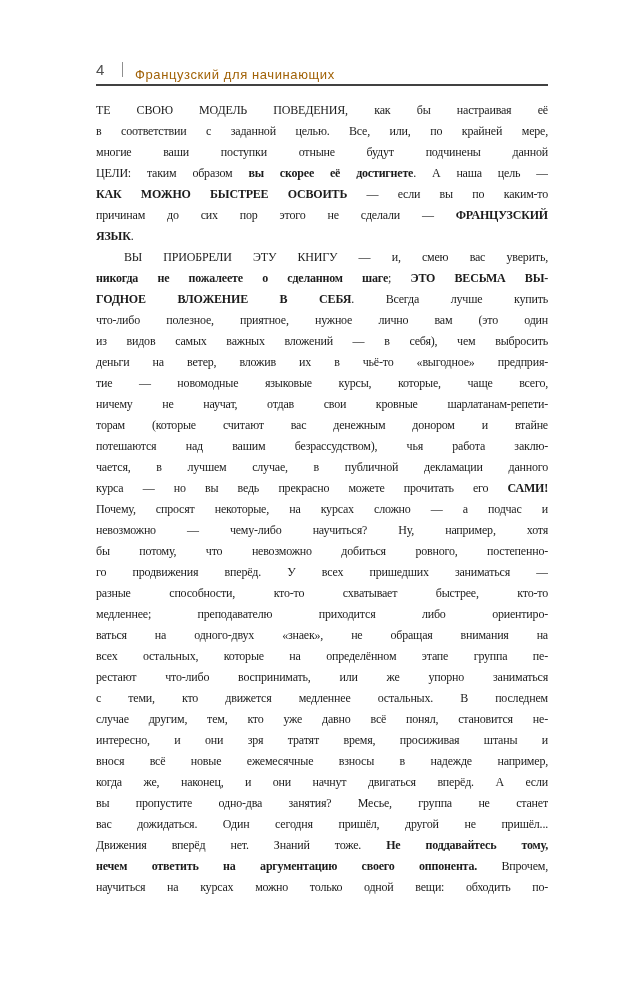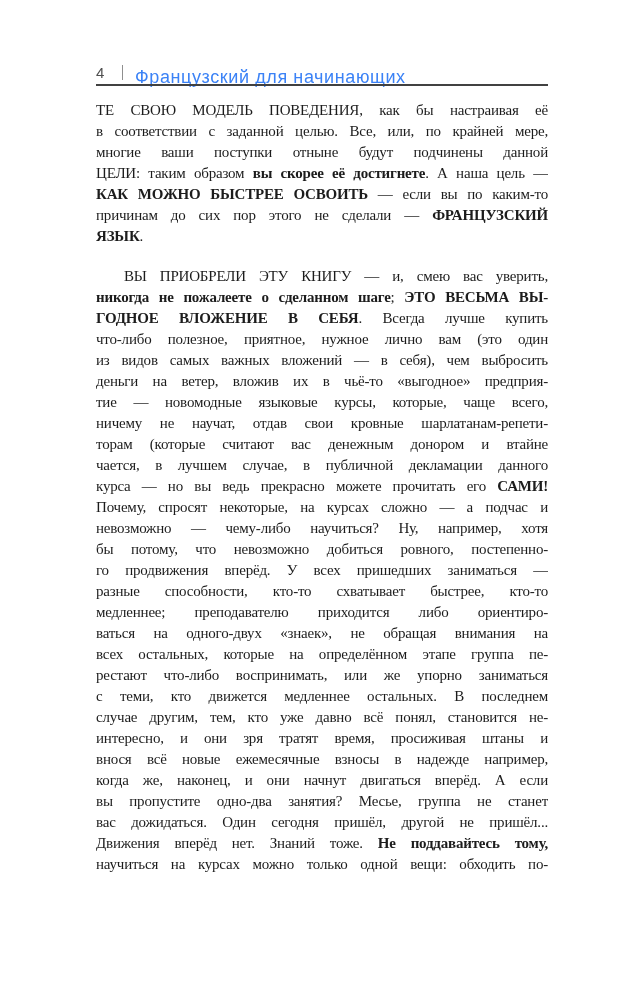--- a/index.html
+++ b/index.html
@@ -32,56 +32,55 @@
     color: #4f4f4f;
     min-width: 22px;
   }
   .head-divider {
     width: 1px;
     height: 15px;
     background: #8f8f8f;
     margin: 0 12px 0 4px;
   }
   .head-title {
-    font-size: 18px;
+    font-size: 13px;
     letter-spacing: 0.6px;
-    color: #3b82f6;
+    color: #a16207;
     margin-top: 10px;
   }
   .head-rule {
     position: absolute;
     left: 96px;
     top: 84px;
     width: 452px;
     height: 2px;
     background: #414141;
   }
   .body-text {
     position: absolute;
     left: 96px;
     top: 100px;
     width: 452px;
-    font-size: 15px;
+    font-size: 12px;
     letter-spacing: -0.2px;
     color: #1c1c1c;
   }
   .line {
     height: 21px;
     line-height: 21px;
     text-align: justify;
     text-align-last: justify;
     white-space: normal;
     overflow: hidden;
   }
   .line.last {
     text-align-last: left;
   }
   .line.indent {
     text-indent: 28px;
-    margin-top: 19px;
   }
   .s-r { font-weight: normal; font-style: normal; }
   .s-b { font-weight: bold; font-style: normal; margin-top: 12px; }
   .s-i { font-weight: normal; }
 </style>
 </head>
 <body>
 
 <div class="page">
 
@@ -106,36 +105,38 @@
       <div>
         <div class="line indent"><span class="s-r">ВЫ ПРИОБРЕЛИ ЭТУ КНИГУ — и, смею вас уверить,</span></div>
         <div class="line"><span class="s-b">никогда не пожалеете о сделанном шаге</span><span class="s-r">; </span><span class="s-b">ЭТО ВЕСЬМА ВЫ-</span></div>
         <div class="line"><span class="s-b">ГОДНОЕ ВЛОЖЕНИЕ В СЕБЯ</span><span class="s-r">. Всегда лучше купить</span></div>
         <div class="line"><span class="s-r">что-либо полезное, приятное, нужное лично вам (это один</span></div>
         <div class="line"><span class="s-r">из видов самых важных вложений — в себя), чем выбросить</span></div>
         <div class="line"><span class="s-r">деньги на ветер, вложив их в чьё-то «выгодное» предприя-</span></div>
         <div class="line"><span class="s-r">тие — новомодные языковые курсы, которые, чаще всего,</span></div>
         <div class="line"><span class="s-r">ничему не научат, отдав свои кровные шарлатанам-репети-</span></div>
         <div class="line"><span class="s-r">торам (которые считают вас денежным донором и втайне</span></div>
+        <div class="line"><span class="s-r">потешаются над вашим безрассудством), чья работа заклю-</span></div>
         <div class="line"><span class="s-r">чается, в лучшем случае, в публичной декламации данного</span></div>
         <div class="line"><span class="s-r">курса — но вы ведь прекрасно можете прочитать его </span><span class="s-b">САМИ!</span></div>
         <div class="line"><span class="s-r">Почему, спросят некоторые, на курсах сложно — а подчас и</span></div>
         <div class="line"><span class="s-r">невозможно — чему-либо научиться? Ну, например, хотя</span></div>
         <div class="line"><span class="s-r">бы потому, что невозможно добиться ровного, постепенно-</span></div>
         <div class="line"><span class="s-r">го продвижения вперёд. У всех пришедших заниматься —</span></div>
         <div class="line"><span class="s-r">разные способности, кто-то схватывает быстрее, кто-то</span></div>
         <div class="line"><span class="s-r">медленнее; преподавателю приходится либо ориентиро-</span></div>
         <div class="line"><span class="s-r">ваться на одного-двух «знаек», не обращая внимания на</span></div>
         <div class="line"><span class="s-r">всех остальных, которые на определённом этапе группа пе-</span></div>
         <div class="line"><span class="s-r">рестают что-либо воспринимать, или же упорно заниматься</span></div>
         <div class="line"><span class="s-r">с теми, кто движется медленнее остальных. В последнем</span></div>
         <div class="line"><span class="s-r">случае другим, тем, кто уже давно всё понял, становится не-</span></div>
         <div class="line"><span class="s-r">интересно, и они зря тратят время, просиживая штаны и</span></div>
         <div class="line"><span class="s-r">внося всё новые ежемесячные взносы в надежде например,</span></div>
         <div class="line"><span class="s-r">когда же, наконец, и они начнут двигаться вперёд. А если</span></div>
         <div class="line"><span class="s-r">вы пропустите одно-два занятия? Месье, группа не станет</span></div>
         <div class="line"><span class="s-r">вас дожидаться. Один сегодня пришёл, другой не пришёл...</span></div>
         <div class="line"><span class="s-r">Движения вперёд нет. Знаний тоже. </span><span class="s-b">Не поддавайтесь тому,</span></div>
+        <div class="line"><span class="s-b">нечем ответить на аргументацию своего оппонента.</span><span class="s-r"> Впрочем,</span></div>
         <div class="line"><span class="s-i">научиться на курсах можно только одной вещи: обходить по-</span></div>
       </div>
     </div>
 
 </div>
 
 </body></html>

